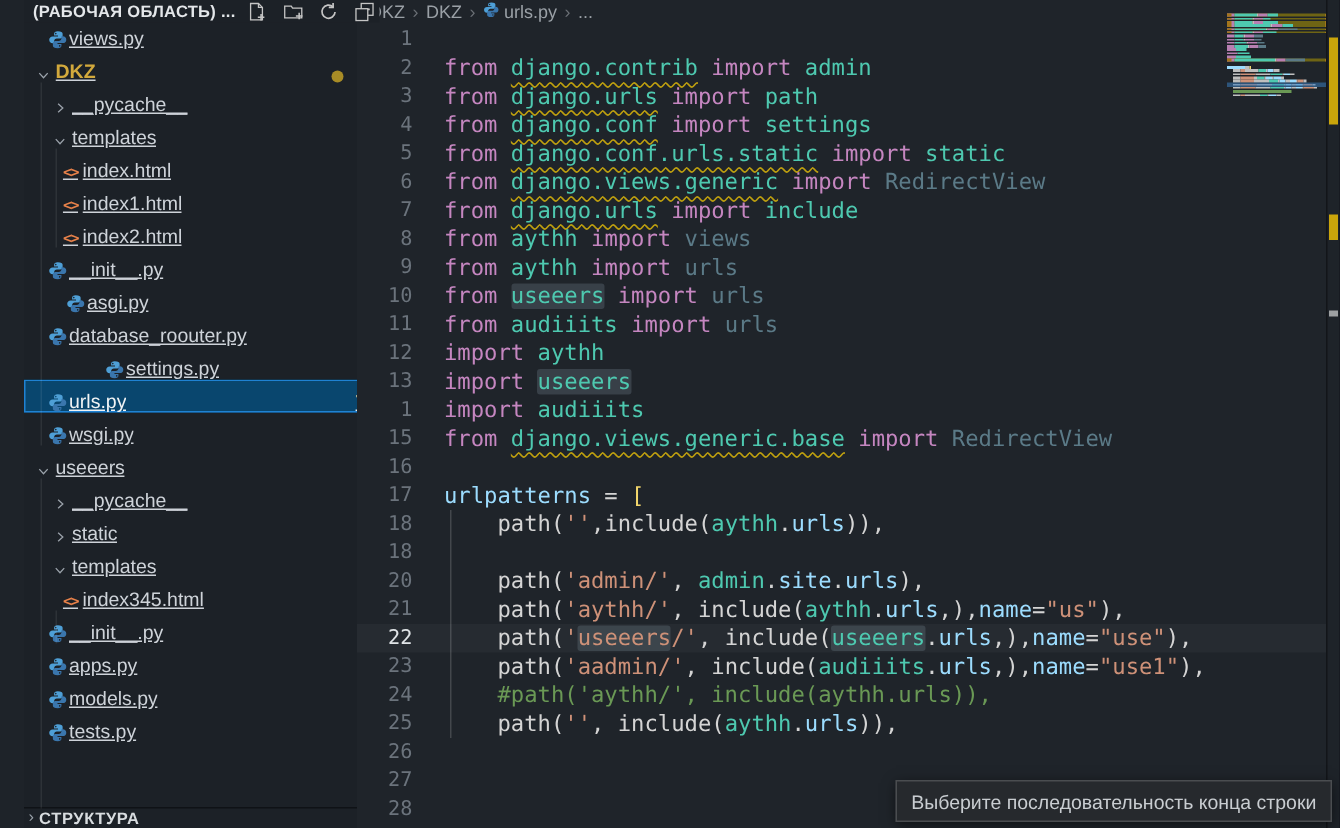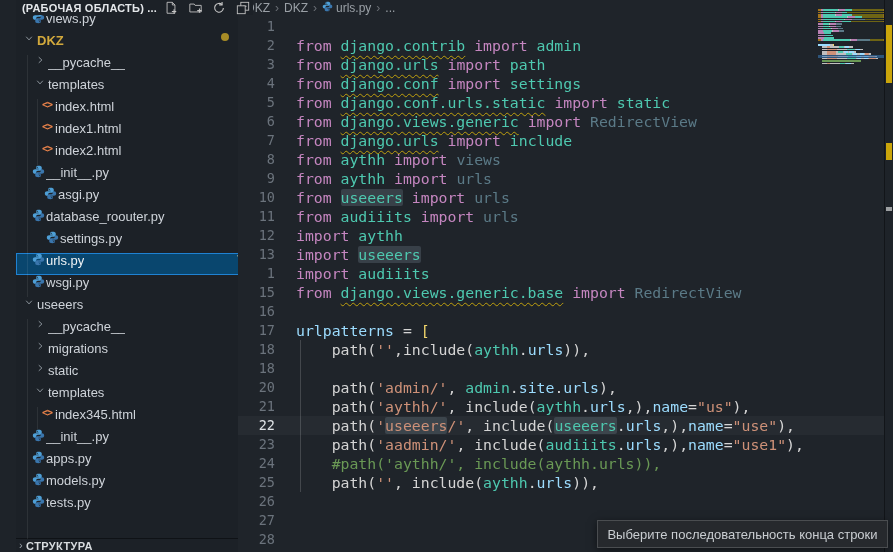--- a/index.html
+++ b/index.html
@@ -10,22 +10,22 @@
   
   .sidebar{ position:absolute; left:16px; top:0; width:238px; height:552px;
             background:#1c2127; border-right:1px solid #121519; }
   .sb-header{ position:absolute; top:0; left:0; right:0; height:15px; z-index:5;
               background:#1c2127; display:flex; align-items:center; padding:0 4px 0 6px; }
   .sb-title{ font-size:11px; font-weight:bold; color:#e4e7ea; letter-spacing:.2px; white-space:nowrap; }
   .sb-actions{ margin-left:6px; display:flex; align-items:center; gap:8px; flex:1; justify-content:space-between;}
   .sb-actions .act{ display:inline-flex; width:16px; height:14px; align-items:center; justify-content:center; cursor:pointer; }
   .sb-actions svg{ display:block; }
   .tree{ position:absolute; top:11px; left:0; right:0; }
-  .row{ position:relative; height:22px; display:flex; align-items:flex-start; font-size:13px;
-        white-space:nowrap; cursor:pointer; color:#ced3d9; }
+  .row{ position:relative; height:22px; display:flex; align-items:flex-end; font-size:13px;
+        white-space:nowrap; cursor:pointer; color:#ced3d9;text-decoration:underline; }
   .row .chev{ width:17px; display:inline-flex; justify-content:center; color:#9aa2aa; flex:none;}
   .row .ficon{ width:16px; display:inline-flex; justify-content:center; align-items:center; flex:none; }
   .row.sel{ background:#09466e; box-shadow:inset 0 0 0 1px #1f82d3; color:#f0f3f5;}
   .row.gold .lbl{ color:#d2a93c; font-weight:bold; }
   .row .lbl{ overflow:hidden; text-overflow:ellipsis; }
   .row .dot{ width:8px; height:8px; border-radius:50%; background:#a88c26; margin-left:auto; margin-right:24px; flex:none;}
   .row .badge{ margin-left:auto; margin-right:9px; font-size:12.5px; color:#e8d4a0; font-weight:bold;}
   .htmlglyph{ color:#e8824a; font-size:10px; font-weight:bold; letter-spacing:-1px; font-family:"DejaVu Sans Mono",monospace;}
   .tguide{ position:absolute; width:1px; background:rgba(255,255,255,.08); z-index:1;}
   .outline-header{ position:absolute; bottom:0; left:0; right:0; height:14px; background:#1c2127;
@@ -180,21 +180,21 @@
         </div>
         <div class="row" style="padding-left: 14px;">
           <span class="ficon">
             <svg width="13" height="13" viewBox="0 0 16 16">
               <path fill="#4e9fd6" d="M8 1C6 1 5 1.8 5 3v1.6h3.2v.7H3.8C2.2 5.3 1 6.3 1 8.1s1.2 2.8 2.8 2.8H5V9.3C5 8 6 7 7.3 7H10c1 0 2-.9 2-2V3c0-1.2-1.2-2-4-2zM6.4 2.3a.65.65 0 1 1 0 1.3.65.65 0 0 1 0-1.3z"></path>
               <path fill="#3a76ad" d="M8 15c2 0 3-.8 3-2v-1.6H7.8v-.7h4.4c1.6 0 2.8-1 2.8-2.8s-1.2-2.8-2.8-2.8H11v1.6C11 8 10 9 8.7 9H6c-1 0-2 .9-2 2v2c0 1.2 1.2 2 4 2zm1.6-1.3a.65.65 0 1 1 0-1.3.65.65 0 0 1 0 1.3z"></path>
             </svg>
           </span>
           <span class="lbl">database_roouter.py</span>
         </div>
-        <div class="row" style="padding-left: 28px;">
+        <div class="row" style="padding-left: 28px; margin-left: 24px;">
           <span class="ficon">
             <svg width="13" height="13" viewBox="0 0 16 16">
               <path fill="#4e9fd6" d="M8 1C6 1 5 1.8 5 3v1.6h3.2v.7H3.8C2.2 5.3 1 6.3 1 8.1s1.2 2.8 2.8 2.8H5V9.3C5 8 6 7 7.3 7H10c1 0 2-.9 2-2V3c0-1.2-1.2-2-4-2zM6.4 2.3a.65.65 0 1 1 0 1.3.65.65 0 0 1 0-1.3z"></path>
               <path fill="#3a76ad" d="M8 15c2 0 3-.8 3-2v-1.6H7.8v-.7h4.4c1.6 0 2.8-1 2.8-2.8s-1.2-2.8-2.8-2.8H11v1.6C11 8 10 9 8.7 9H6c-1 0-2 .9-2 2v2c0 1.2 1.2 2 4 2zm1.6-1.3a.65.65 0 1 1 0-1.3.65.65 0 0 1 0 1.3z"></path>
             </svg>
           </span>
           <span class="lbl">settings.py</span>
         </div>
         <div class="row sel" style="padding-left: 14px;">
           <span class="ficon">
@@ -223,28 +223,20 @@
           </span>
           <span class="lbl">useeers</span>
         </div>
         <div class="row" style="padding-left: 15px;">
           <span class="chev">
             <svg width="10" height="10" viewBox="0 0 16 16">
               <path d="M6 3.5 11 8l-5 4.5" fill="none" stroke="#9aa2aa" stroke-width="1.4"></path>
             </svg>
           </span>
           <span class="lbl">__pycache__</span>
-        </div>
-        <div class="row" style="padding-left: 15px;">
-          <span class="chev">
-            <svg width="10" height="10" viewBox="0 0 16 16">
-              <path d="M6 3.5 11 8l-5 4.5" fill="none" stroke="#9aa2aa" stroke-width="1.4"></path>
-            </svg>
-          </span>
-          <span class="lbl">migrations</span>
         </div>
         <div class="row" style="padding-left: 15px;">
           <span class="chev">
             <svg width="10" height="10" viewBox="0 0 16 16">
               <path d="M6 3.5 11 8l-5 4.5" fill="none" stroke="#9aa2aa" stroke-width="1.4"></path>
             </svg>
           </span>
           <span class="lbl">static</span>
         </div>
         <div class="row" style="padding-left: 15px;">

